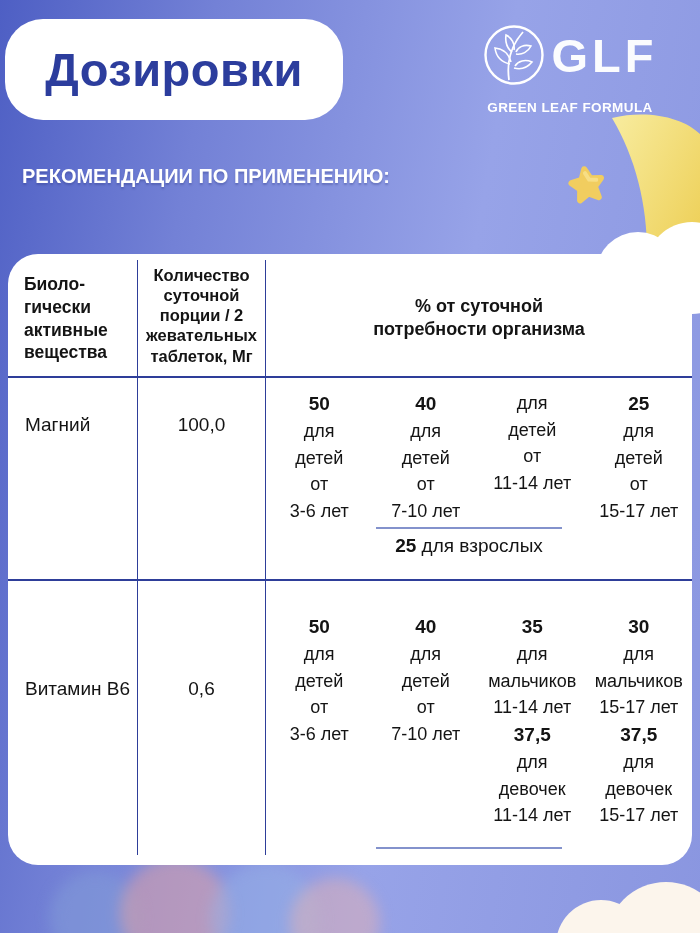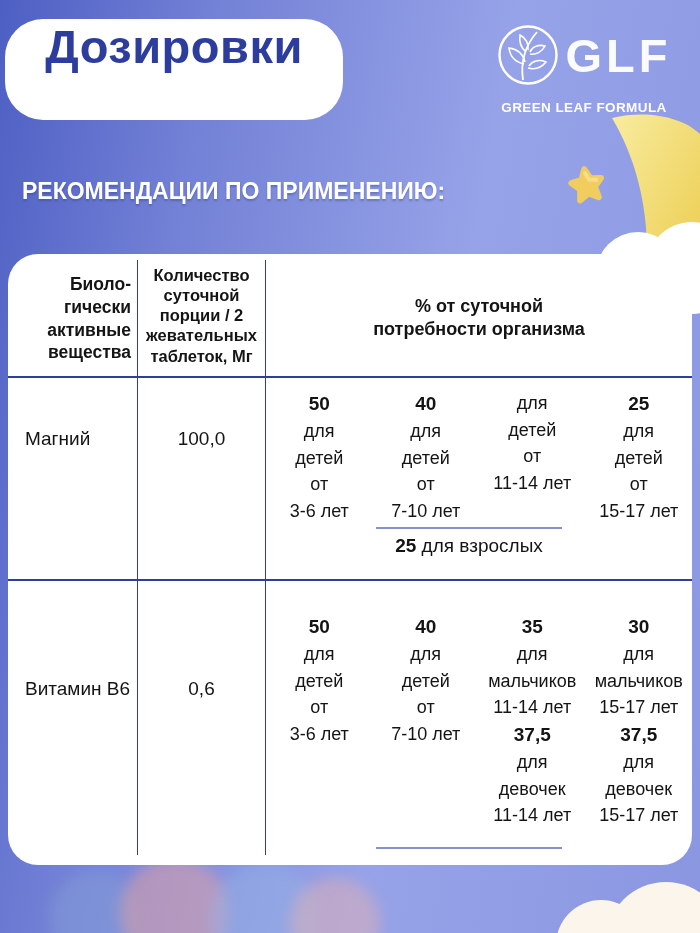--- a/index.html
+++ b/index.html
@@ -7,37 +7,37 @@
     width:700px;height:933px;position:relative;overflow:hidden;
     font-family:"Liberation Sans",sans-serif;
     background:linear-gradient(100deg,#4e5fc4 0%,#7381d6 25%,#97a3e8 60%,#8a96e0 100%);
   }
   [data-bind]{white-space:pre-line;}
 
   
   .header-card{
     position:absolute;left:5px;top:19px;width:338px;height:101px;
     background:#ffffff;border-radius:38px;z-index:3;
-    display:flex;align-items:flex-start;justify-content:center;
+    display:flex;align-items:center;justify-content:center;
   }
   .page-title{
     font-size:47px;font-weight:bold;color:#2c3d9d;letter-spacing:.5px;white-space:nowrap;
   }
   .logo{
-    position:absolute;left:484px;top:24px;width:200px;z-index:3;
+    position:absolute;left:470px;top:24px;width:200px;z-index:3;
     color:#ffffff;text-align:center;
   }
   .logo-row{display:flex;align-items:center;justify-content:center;gap:7px;}
   .logo-glf{font-size:47px;font-weight:bold;letter-spacing:4px;line-height:1;opacity:.97;}
   .logo-sub{font-size:13.5px;font-weight:bold;letter-spacing:.4px;margin-top:14px;white-space:nowrap;}
 
   
   .reco{
-    position:absolute;left:22px;top:177px;z-index:2;
-    color:#ffffff;font-weight:bold;font-size:23px;line-height:1.24;
+    position:absolute;left:22px;top:164px;z-index:2;
+    color:#ffffff;font-weight:bold;font-size:20px;line-height:1.24;
     text-shadow:0 2px 2px rgba(42,54,130,.35);
     text-align:right;
   }
 
   
   .moon{position:absolute;left:588px;top:100px;z-index:1;}
   .star{position:absolute;left:566px;top:164px;z-index:2;transform:rotate(-10deg);}
   .moon-cloud{position:absolute;z-index:2;background:#ffffff;border-radius:50%;}
   .mc1{left:596px;top:232px;width:84px;height:84px;}
   .mc2{left:646px;top:222px;width:92px;height:92px;}
@@ -56,27 +56,27 @@
   
   .table-card{
     position:absolute;left:8px;top:254px;width:684px;height:611px;
     background:#ffffff;border-radius:30px;z-index:3;
     box-sizing:border-box;padding:6px 0 10px;
     display:flex;flex-direction:column;color:#141414;
   }
   .grid3{display:grid;grid-template-columns:130px 128px 1fr;}
   .colline{border-right:1.5px solid #2e3e99;}
   .thead{border-bottom:2px solid #2e3e99;}
-  .th-substances{font-weight:bold;font-size:17.5px;line-height:1.3;padding:13px 6px 12px 16px;text-align:right;}
+  .th-substances{font-weight:bold;font-size:17.5px;line-height:1.3;padding:13px 6px 12px 16px;}
   .th-amount{font-weight:bold;font-size:16.5px;line-height:1.22;padding:5px 4px 10px;text-align:center;}
   .th-percent{font-weight:bold;font-size:18px;line-height:1.28;display:flex;align-items:center;justify-content:center;text-align:center;padding:6px 10px;}
   .trow-1{height:201px;border-bottom:2px solid #2e3e99;}
   .trow-2{flex:1;}
   .td-name{font-size:19px;padding-left:17px;}
-  .trow-1 .td-name,.trow-1 .td-amount{padding-top:50px;}
+  .trow-1 .td-name,.trow-1 .td-amount{padding-top:36px;}
   .trow-2 .td-name,.trow-2 .td-amount{padding-top:97px;}
   .td-amount{font-size:19px;text-align:center;}
   .td-pct{display:flex;flex-direction:column;}
   .pct-grid{display:grid;grid-template-columns:repeat(4,1fr);}
   .trow-1 .pct-grid{padding-top:12px;}
   .trow-2 .pct-grid{padding-top:32px;}
   .pct-cell{text-align:center;font-size:18px;line-height:1.48;}
   .pct-v{font-weight:bold;font-size:19px;}
   .adult{margin-top:auto;text-align:center;transform:translateX(-10px);}
   .adult-rule{width:186px;height:2px;background:#8392cc;margin:0 auto 6px;}

